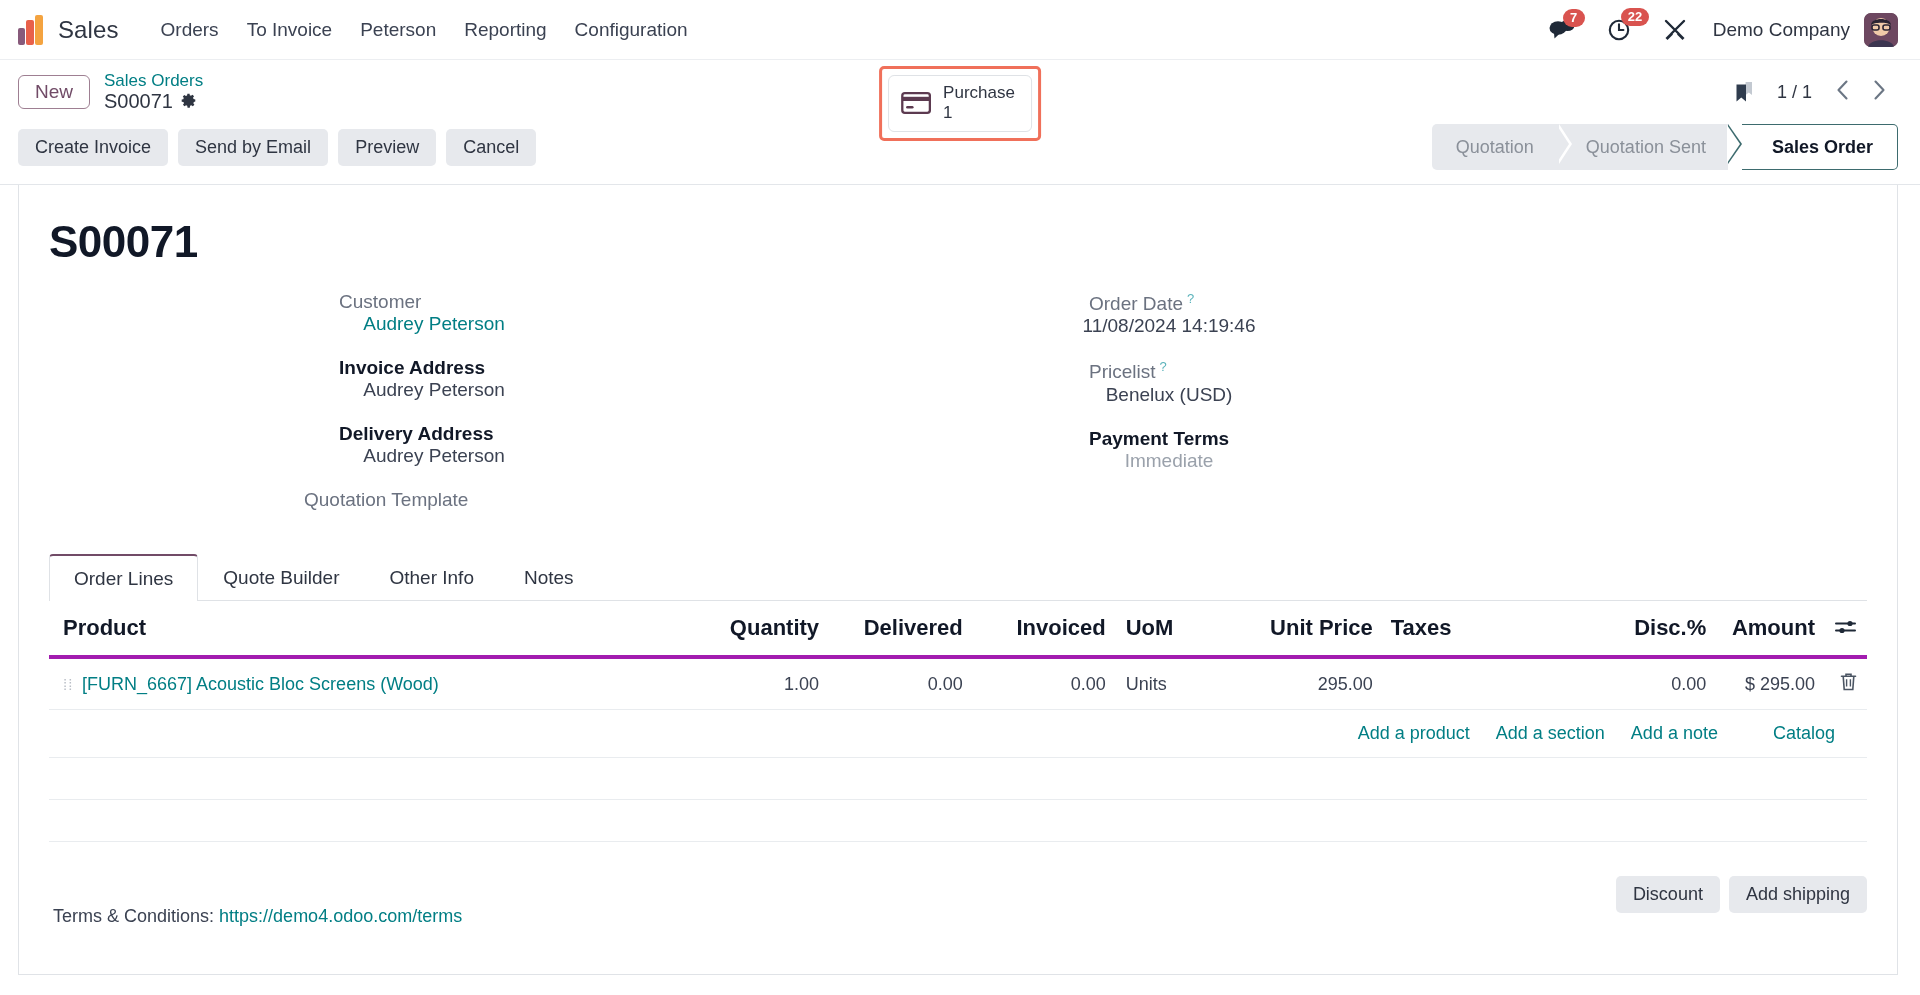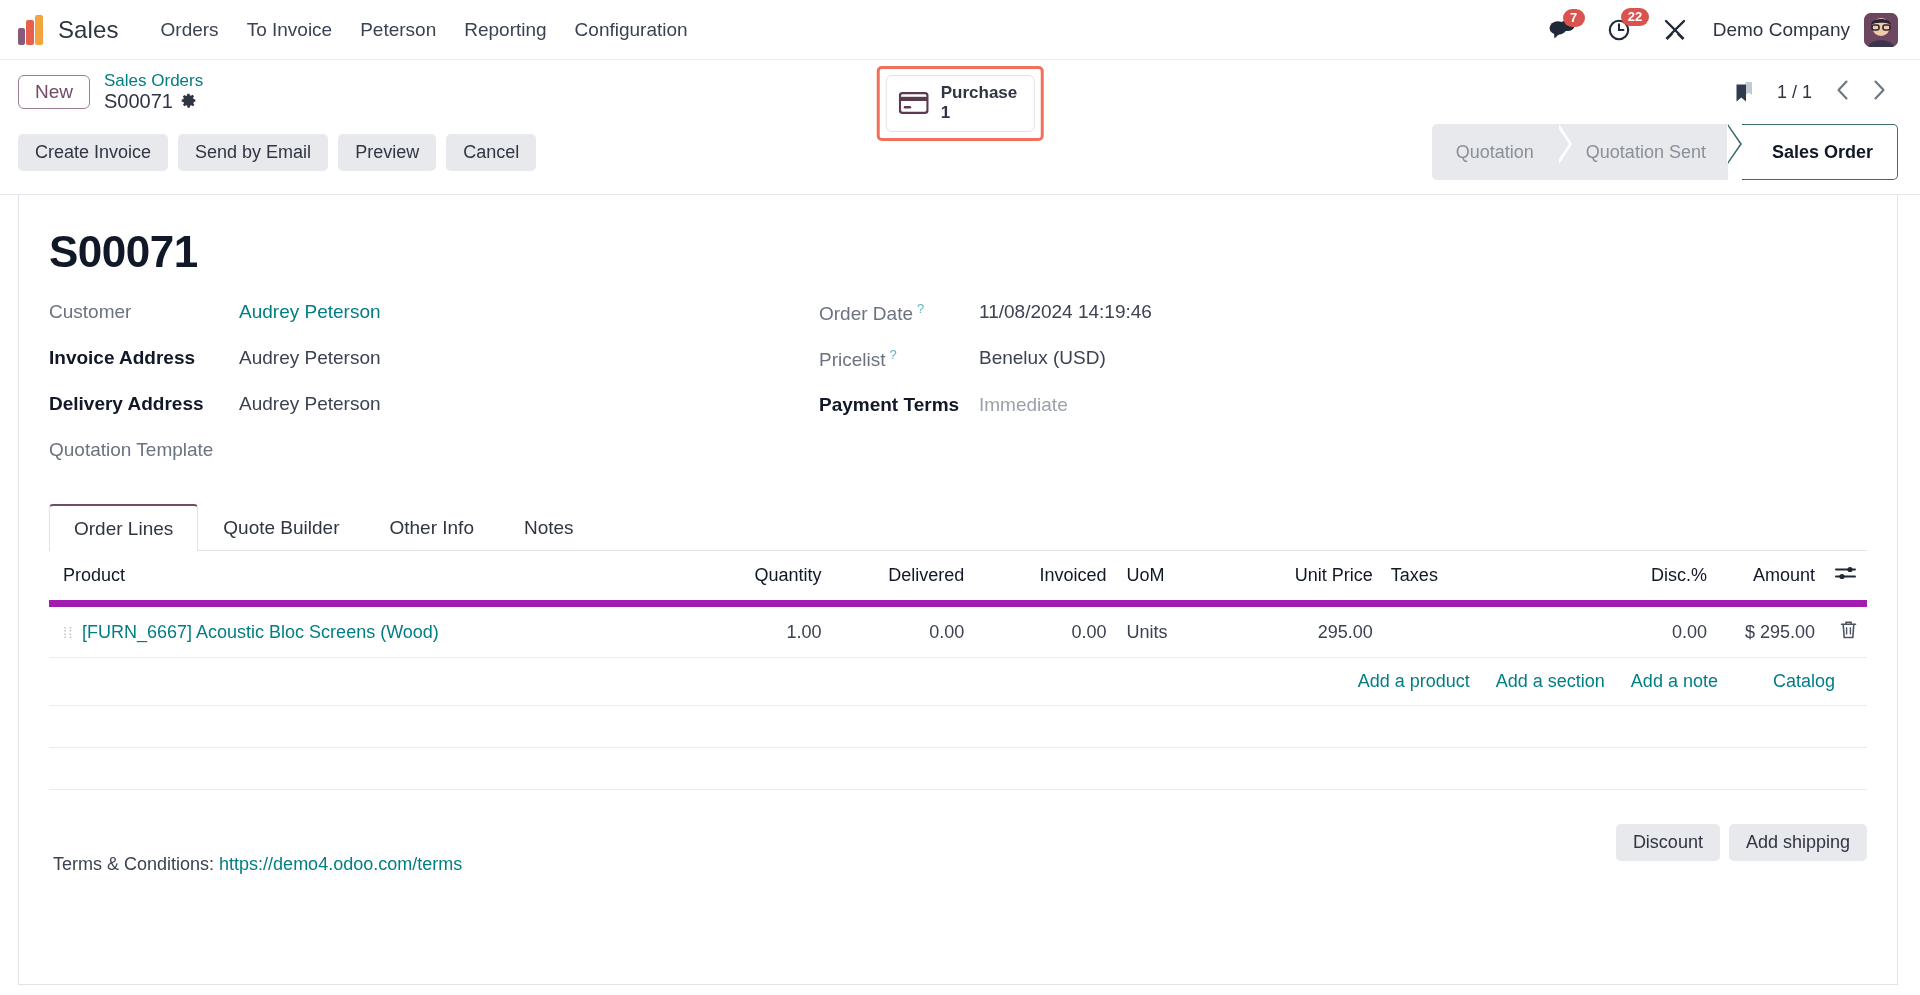--- a/index.html
+++ b/index.html
@@ -58,21 +58,21 @@
     margin-right: 14px;
   }
   .bc { line-height: 1.15; }
   .bc-parent { font-size: 17px; color: #017e84; cursor: pointer; }
   .bc-current { font-size: 20px; color: #2f3542; display: flex; align-items: center; gap: 7px; }
   .gear { font-size: 15px; color: #2f3542; cursor: pointer; }
 
   .stat-wrap {
     position: absolute; left: 50%; transform: translateX(-50%);
     top: 6px;
-    border: 3px solid #f0705a; border-radius: 5px; padding: 6px; font-weight: bold;
+    border: 3px solid #f0705a; border-radius: 5px; padding: 6px;
   }
   .stat-btn {
     border: 1px solid #dfe2e6; border-radius: 6px; background: #fff;
     display: flex; align-items: center; gap: 12px; padding: 7px 16px 7px 12px;
     cursor: pointer;
   }
   .stat-text { line-height: 1.2; }
   .stat-label { font-size: 17px; color: #2f3542; }
   .stat-value { font-size: 17px; color: #2f3542; }
 
@@ -84,21 +84,21 @@
   .cp-bottom {
     display: flex; align-items: center; padding: 0 22px 14px 18px; background: #fff;
     border-bottom: 1px solid #e3e6ea;
   }
   .btn-sec {
     background: #e7e9ed; color: #2f3542; border: none; border-radius: 5px;
     font-size: 18px; padding: 8px 17px; margin-right: 10px; cursor: pointer;
     font-family: inherit;
   }
 
-  .statusbar { margin-left: auto; display: flex; height: 56px; }
+  .statusbar { margin-left: auto; display: flex; height: 46px; }
   .st {
     background: #e7e9ed; color: #8a9099; font-size: 18px;
     display: flex; align-items: center; padding: 0 22px 0 30px;
     position: relative; cursor: pointer;
   }
   .st:first-child { padding-left: 24px; border-radius: 5px 0 0 5px; }
   .st::after {
     content: ""; position: absolute; right: -13px; top: 0; z-index: 2;
     border-top: 20px solid transparent; border-bottom: 20px solid transparent;
     border-left: 13px solid #e7e9ed;
@@ -130,21 +130,21 @@
   .sheet {
     border: 1px solid #e0e3e7; border-top: none; background: #fff;
     padding: 26px 30px 0;
     height: 790px; overflow: hidden;
   }
   .record-title { font-size: 44px; font-weight: bold; letter-spacing: -.5px; margin: 6px 0 24px; color: #111827; }
 
   .form-cols { display: flex; }
   .col-l { width: 770px; }
   .col-r { width: 700px; }
-  .frow { display: flex; align-items: flex-start; margin-bottom: 22px; min-height: 24px; }
+  .frow { display: flex; align-items: center; margin-bottom: 22px; min-height: 24px; flex-direction: column; }
   .flabel { font-size: 19px; width: 190px; flex: 0 0 auto; }
   .flabel.muted { color: #6b7280; }
   .flabel.bold  { color: #111827; font-weight: bold; }
   .flabel.r { width: 160px; }
   .fval { font-size: 19px; color: #3b4252; }
   .fval.link { color: #017e84; cursor: pointer; }
   .fval.placeholder { color: #9aa1ab; }
   .help-q { font-size: 13px; color: #5bb3bb; vertical-align: super; margin-left: 4px; cursor: pointer; }
 
   
@@ -154,22 +154,22 @@
     border: 1px solid transparent; border-bottom: none; position: relative; top: 1px;
     background: transparent;
   }
   .tab.active {
     border-color: #dfe2e6; border-top: 2px solid #714b67; background: #fff;
     border-radius: 4px 4px 0 0;
   }
 
   table.lines { width: 100%; border-collapse: collapse; }
   table.lines th {
-    font-size: 18px; font-weight: normal; color: #111827; padding: 14px 10px;
-    border-bottom: 7px solid #a21caf; text-align: right; white-space: nowrap;
+    font-size: 22px; font-weight: bold; color: #111827; padding: 14px 10px;
+    border-bottom: 4px solid #a21caf; text-align: right; white-space: nowrap;
   }
   table.lines th.l { text-align: left; padding-left: 14px; }
   table.lines td {
     font-size: 18px; padding: 13px 10px; border-bottom: 1px solid #e9ecef;
     text-align: right; color: #3b4252; white-space: nowrap;
   }
   table.lines td.l { text-align: left; padding-left: 14px; }
   .prod-link { color: #017e84; cursor: pointer; }
   .drag-handle {
     display: inline-block; width: 14px; color: #b9bec6; font-size: 15px;

